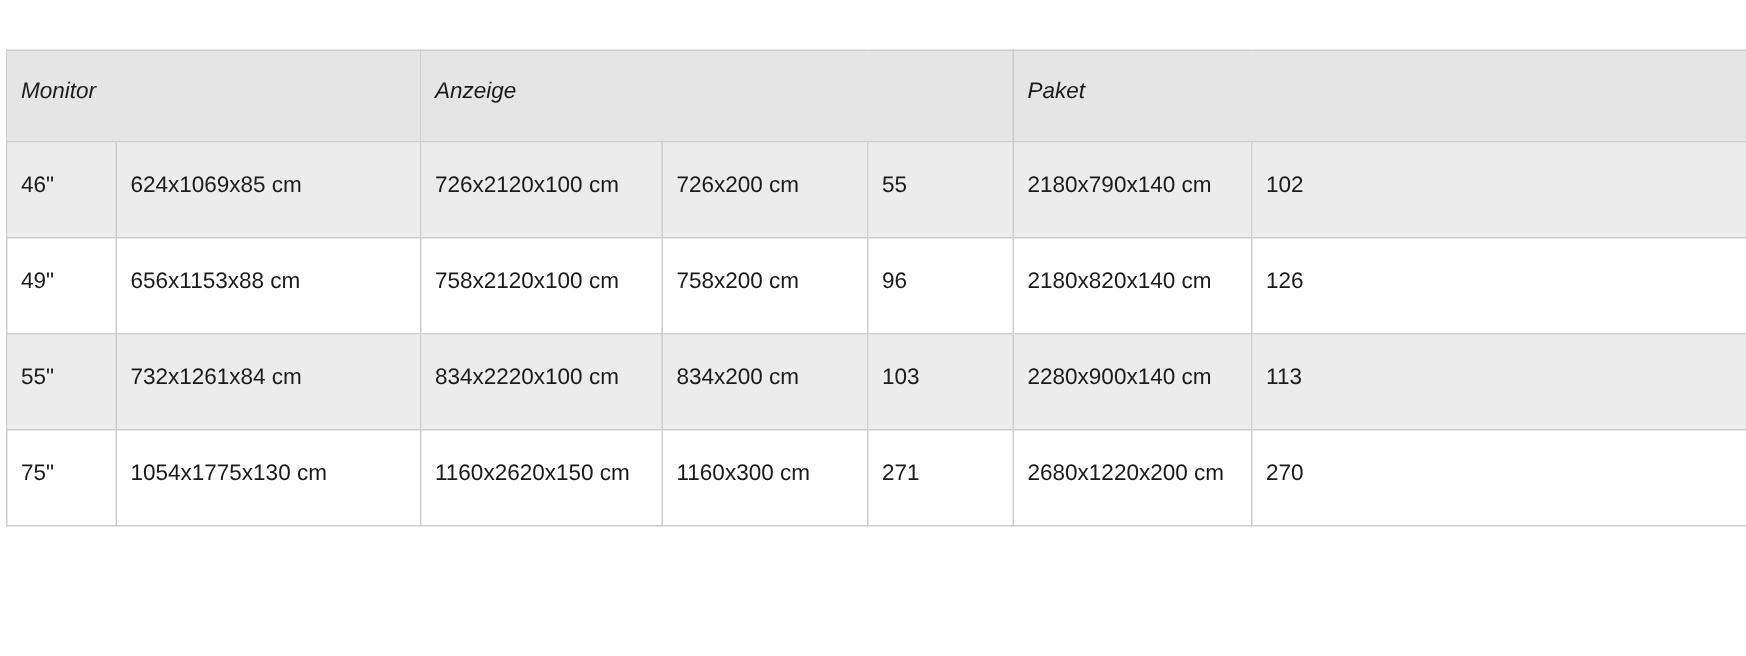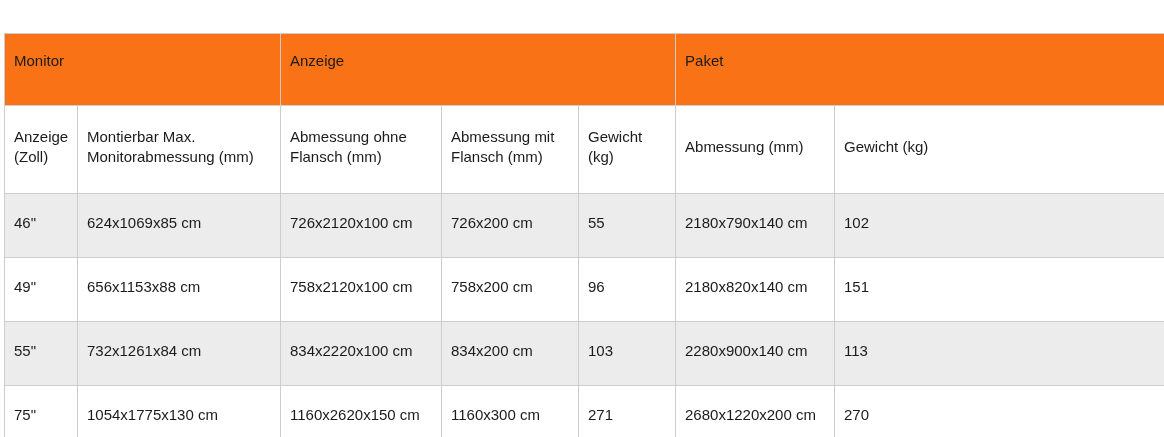--- a/index.html
+++ b/index.html
@@ -34,23 +34,24 @@
     padding: 0 8px 5px 9px;
     line-height: 1.35;
     overflow: hidden;
     background: #ffffff;
   }
   
   table.spec td:last-child, table.spec th:last-child {
     border-right: none;
   }
   tr.group-row th {
-    background: #f97316;
+    background: #e5e5e5;
     height: 55px;
-    padding-bottom: 16px;
+    padding-bottom: 5px;
+    font-style: italic;
   }
   tr.colhead-row th {
     background: #ffffff;
     height: 82px;
   }
   tr.data-row td {
     height: 58px;
   }
   tr.data-row.shaded td {
     background: #ececec;
@@ -69,48 +70,39 @@
       <col style="width:97px">
       <col style="width:159px">
       <col style="width:330px">
     </colgroup>
     <thead>
       <tr class="group-row">
         <th colspan="2">Monitor</th>
         <th colspan="3">Anzeige</th>
         <th colspan="2">Paket</th>
       </tr>
-      <tr class="colhead-row">
-        <th>Anzeige (Zoll)</th>
-        <th>Montierbar Max. Monitorabmessung (mm)</th>
-        <th>Abmessung ohne Flansch (mm)</th>
-        <th>Abmessung mit Flansch (mm)</th>
-        <th>Gewicht (kg)</th>
-        <th>Abmessung (mm)</th>
-        <th>Gewicht (kg)</th>
-      </tr>
     </thead>
     <tbody>
       <tr class="data-row shaded">
         <td>46"</td>
         <td>624x1069x85 cm</td>
         <td>726x2120x100 cm</td>
         <td>726x200 cm</td>
         <td>55</td>
         <td>2180x790x140 cm</td>
         <td>102</td>
       </tr>
       <tr class="data-row">
         <td>49"</td>
         <td>656x1153x88 cm</td>
         <td>758x2120x100 cm</td>
         <td>758x200 cm</td>
         <td>96</td>
         <td>2180x820x140 cm</td>
-        <td>151</td>
+        <td>126</td>
       </tr>
       <tr class="data-row shaded">
         <td>55"</td>
         <td>732x1261x84 cm</td>
         <td>834x2220x100 cm</td>
         <td>834x200 cm</td>
         <td>103</td>
         <td>2280x900x140 cm</td>
         <td>113</td>
       </tr>

